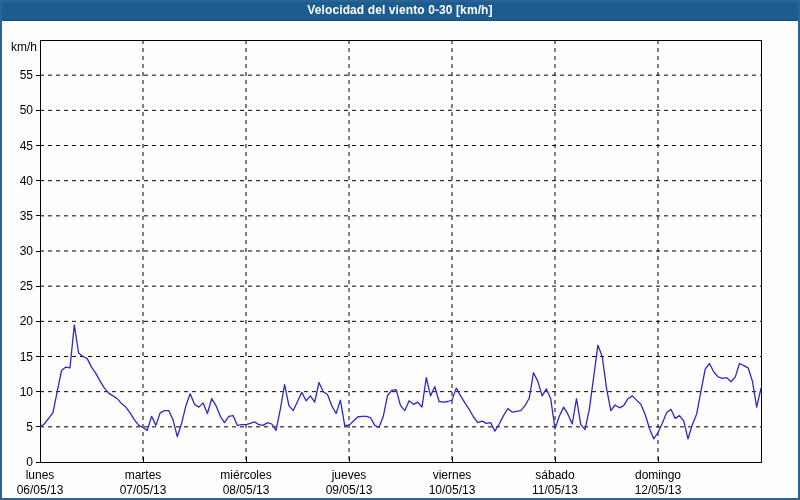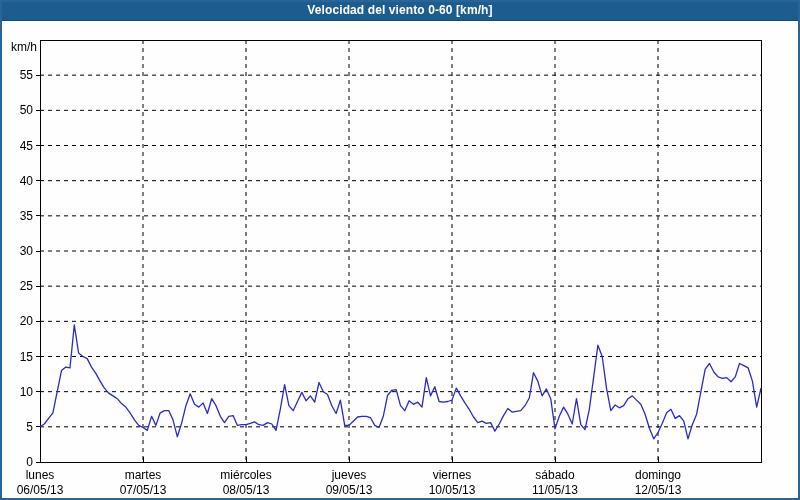--- a/index.html
+++ b/index.html
@@ -26,21 +26,21 @@
   .grid{stroke:#000000;stroke-width:1;stroke-dasharray:4 4;}
   .tick{stroke:#000000;stroke-width:1;shape-rendering:crispEdges;}
   .plot-border{fill:none;stroke:#000000;stroke-width:1;shape-rendering:crispEdges;}
   .data-line{fill:none;stroke-width:1.3;stroke-linejoin:round;}
 </style>
 </head>
 <body>
 
 <div class="widget">
   <div class="titlebar">
-    <span>Velocidad del viento 0-60 [km/h]</span>
+    <span>Velocidad del viento 0-30 [km/h]</span>
   </div>
 
   <svg id="chart" width="800" height="500" viewBox="0 0 800 500">
     <text x="37" y="51" text-anchor="end">km/h</text>
   <line x1="36" y1="462" x2="40" y2="462" class="tick"></line>
       <text x="33" y="466" text-anchor="end">0</text>
       <line x1="40" y1="426.8333333333333" x2="761" y2="426.8333333333333" class="grid"></line>
       <line x1="36" y1="426.8333333333333" x2="40" y2="426.8333333333333" class="tick"></line>
       <text x="33" y="430.8333333333333" text-anchor="end">5</text>
       <line x1="40" y1="391.6666666666667" x2="761" y2="391.6666666666667" class="grid"></line>

